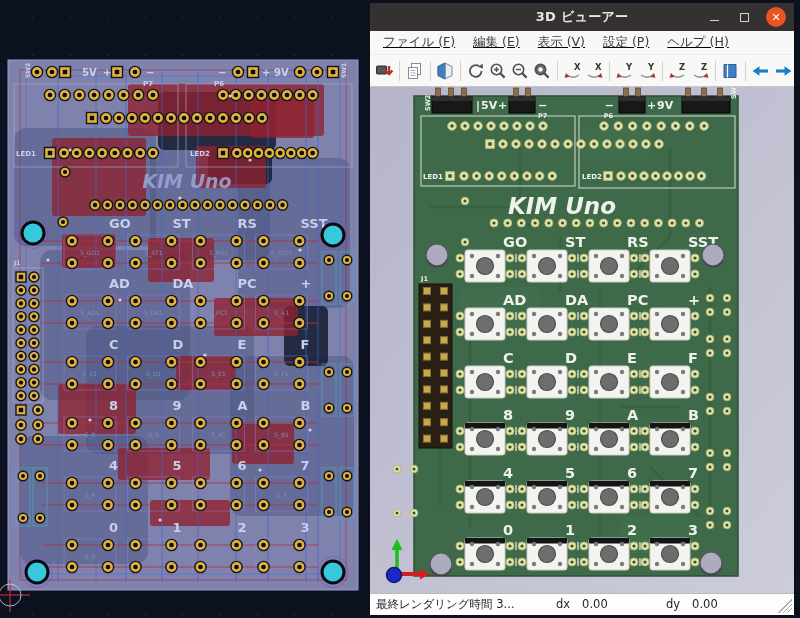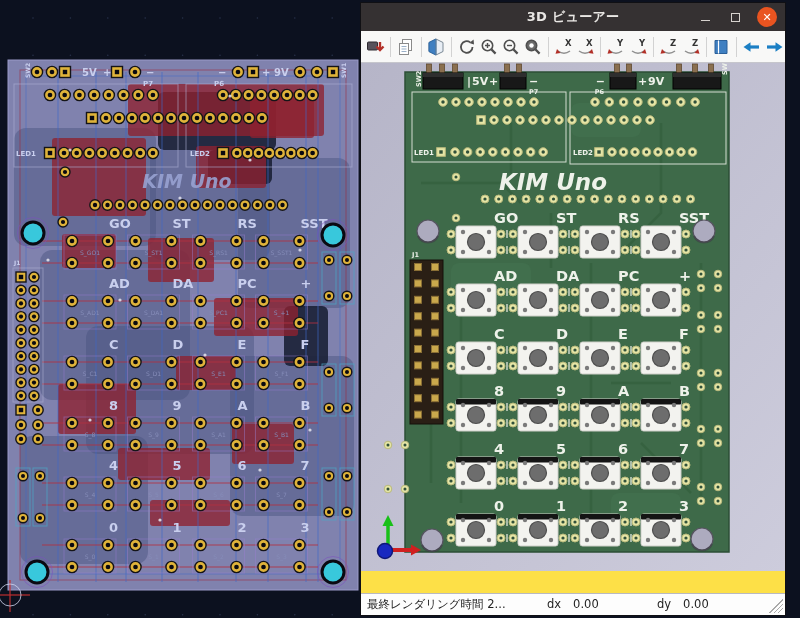--- a/index.html
+++ b/index.html
@@ -5,22 +5,22 @@
   * { margin:0; padding:0; box-sizing:border-box; }
   html,body { width:800px; height:618px; overflow:hidden; background:#0c111f;
               font-family:"DejaVu Sans", sans-serif; }
   .screen { position:relative; width:800px; height:618px; background:#0c111f; }
 
   
   .pcb-pane { position:absolute; left:0; top:0; width:372px; height:618px; }
   .pcb-pane svg { display:block; }
 
   
-  .viewer-window { position:absolute; left:360px; top:2px; width:426px; height:614px;
-                   border:1px solid #101014; background:#fde047; display:flex; flex-direction:column;text-decoration:underline; }
+  .viewer-window { position:absolute; left:369px; top:2px; width:426px; height:614px;
+                   border:1px solid #101014; background:#3b82f6; display:flex; flex-direction:column;text-decoration:underline; }
   .titlebar { height:28px; background:#353132; display:flex; align-items:center; position:relative; flex:0 0 28px; }
   .titlebar .title { position:absolute; left:0; right:0; text-align:center; color:#e9e7e4;
                      font-size:13px; font-weight:bold; letter-spacing:.3px; }
   .winbtns { position:absolute; right:8px; top:0; height:28px; display:flex; align-items:center; gap:14px; }
   .wbtn { width:16px; height:16px; display:flex; align-items:center; justify-content:center;
           color:#d6d2ce; font-size:11px; cursor:default; }
   .wbtn.min span { display:block; width:9px; height:0; border-bottom:1.6px solid #d6d2ce; margin-top:6px; }
   .wbtn.max span { display:block; width:9px; height:9px; border:1.4px solid #d6d2ce; }
   .wbtn.close { width:20px; height:20px; border-radius:50%; background:#e95420; color:#fff; font-size:11px; font-weight:bold; }
 
@@ -830,20 +830,27 @@
       <span class="winbtns">
         <span class="wbtn min">
             <span></span>
           </span>
         <span class="wbtn max">
             <span></span>
           </span>
         <span class="wbtn close">✕</span>
       </span>
     </div>
+    <div class="menubar" id="menubar">
+        <span class="menu-item">ファイル (F)</span>
+        <span class="menu-item">編集 (E)</span>
+        <span class="menu-item">表示 (V)</span>
+        <span class="menu-item">設定 (P)</span>
+        <span class="menu-item">ヘルプ (H)</span>
+      </div>
     <div class="toolbar" id="toolbar">
         <span class="tbtn">
           <svg width="20" height="20" viewBox="0 0 20 20">
             <rect x="2.5" y="5" width="10" height="8" rx="1" fill="#57525b" stroke="#2e2a30"></rect>
             <path d="M15 5v7" stroke="#b23028" stroke-width="2.4"></path>
             <path d="M11.5 9.5L15 13l3.5-3.5" fill="none" stroke="#b23028" stroke-width="2.4"></path>
           </svg>
         </span>
         <span class="tsep"></span>
         <span class="tbtn">
@@ -1631,19 +1638,19 @@
           <circle cx="341" cy="476" r="11" fill="#adabbf" stroke="#55535f" stroke-width="1.2"></circle>
           <path d="M331 481 A11 11 0 0 0 351 481" fill="none" stroke="#3c3a44" opacity="0.5" stroke-width="2"></path>
           <line x1="27" y1="484" x2="27" y2="462" stroke="#18c018" stroke-width="3.5"></line>
           <polygon points="27,452 21.5,463 32.5,463" fill="#18c018"></polygon>
           <line x1="30" y1="487" x2="52" y2="487" stroke="#d02020" stroke-width="4"></line>
           <polygon points="60,487 50,481.5 50,492.5" fill="#d02020"></polygon>
           <circle cx="24" cy="488" r="7.5" fill="#1828c0" stroke="#101878" stroke-width="1.5"></circle>
         </svg>
     </div>
     <div class="statusbar">
-      <span class="sb-left">最終レンダリング時間 2...</span>
+      <span class="sb-left">最終レンダリング時間 3...</span>
       <span class="sb-dx"><span>dx</span><span class="sb-val">0.00</span></span>
       <span class="sb-dy"><span>dy</span><span class="sb-val">0.00</span></span>
       <span class="grip"></span>
     </div>
   </div>
 </div>
 
 </body></html>

